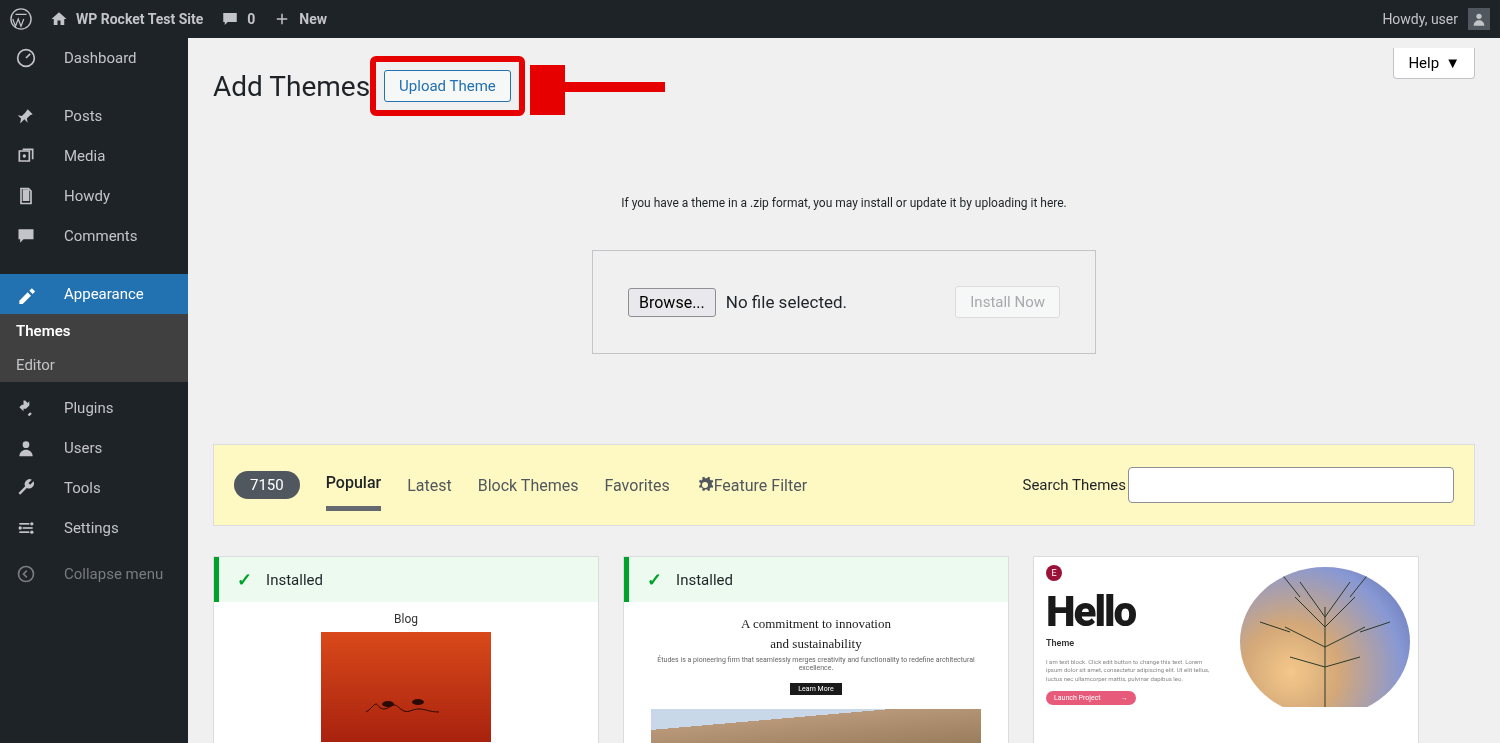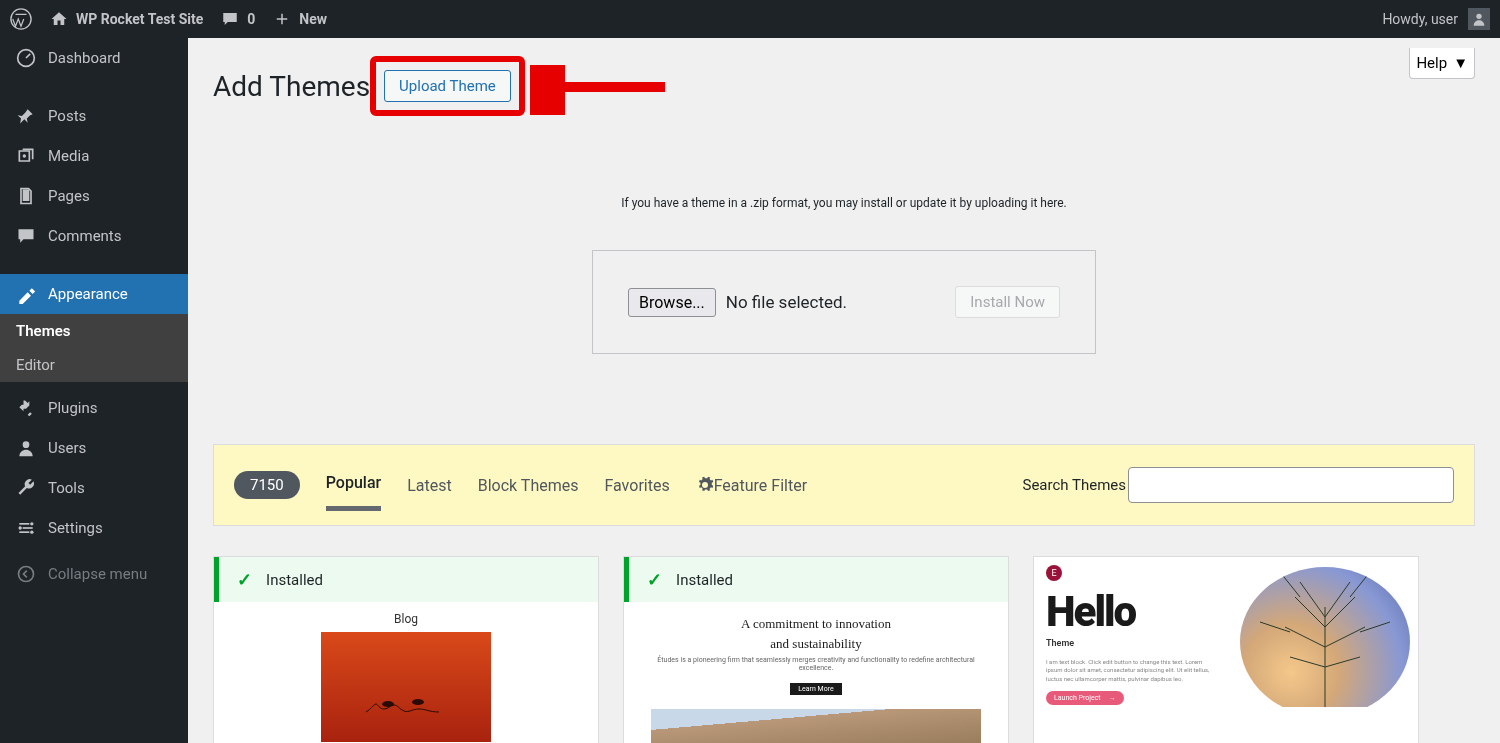--- a/index.html
+++ b/index.html
@@ -7,36 +7,36 @@
 
 
 .admin-bar { height: 38px; background: #1d2327; color: #c3c4c7; display: flex; align-items: center; padding: 0 10px; font-size: 14px; }
 .admin-bar-left { display: flex; align-items: center; gap: 18px; flex: 1; }
 .admin-bar-item { display: flex; align-items: center; gap: 8px; cursor: pointer; font-weight: bold; }
 .admin-bar-right { display: flex; align-items: center; gap: 10px; }
 .avatar-placeholder { width: 22px; height: 22px; background: #50575e; display: flex; align-items: center; justify-content: center; }
 
 
 .sidebar { position: absolute; left: 0; top: 38px; width: 188px; background: #1d2327; color: #c3c4c7; min-height: calc(100vh - 38px); font-size: 15px; }
-.sidebar-item { display: flex; align-items: center; gap: 12px; padding: 10px 16px; cursor: pointer; }
+.sidebar-item { display: flex; align-items: center; gap: 28px; padding: 10px 16px; cursor: pointer; }
 .sidebar-item.active { background: #2271b1; color: #fff; position: relative; }
 .sidebar-item.active::after { content: ''; position: absolute; right: -10px; top: 50%; transform: translateY(-50%); border: 10px solid transparent; border-right-color: #f0f0f1; }
 .sidebar-subitems { background: #404040; }
 .sidebar-subitem { padding: 8px 16px; cursor: pointer; color: #c3c4c7; }
 .sidebar-subitem.current { color: #fff; font-weight: 600; }
 .sidebar-icon { width: 20px; height: 20px; display: flex; align-items: center; justify-content: center; }
 
 
 .main { margin-left: 188px; padding: 0; }
 .page-header { padding: 18px 25px 0 25px; display: flex; align-items: center; }
 .page-title { font-size: 28px; font-weight: 400; color: #1d2327; }
 .upload-btn-highlight { border: 6px solid #e60000; padding: 8px; border-radius: 6px; }
 .upload-btn { background: #f6f7f7; border: 1px solid #2271b1; color: #2271b1; padding: 6px 14px; font-size: 15px; cursor: pointer; border-radius: 3px; }
 
-.help-tab { position: absolute; right: 25px; top: 48px; background: #fff; border: 1px solid #c3c4c7; border-top: none; padding: 6px 6px; font-size: 15px; cursor: pointer; display: flex; align-items: center; gap: 6px; border-radius: 0 0 4px 4px; }
+.help-tab { position: absolute; right: 25px; top: 48px; background: #fff; border: 1px solid #c3c4c7; border-top: none; padding: 6px 14px; font-size: 15px; cursor: pointer; display: flex; align-items: center; gap: 6px; border-radius: 0 0 4px 4px; }
 
 .arrow-annotation { position: absolute; left: 530px; top: 65px; color: #e60000; }
 
 .upload-instructions { text-align: center; font-size: 12px; color: #1d2327; margin: 80px 0 40px 0; }
 
 .upload-box { width: 504px; margin: 0 auto 90px auto; border: 1px solid #c3c4c7; padding: 35px 35px; display: flex; align-items: center; justify-content: space-between; background: #f0f0f1; }
 .file-area { display: flex; align-items: center; gap: 10px; }
 .browse-btn { background: #e9e9ed; border: 1px solid #8c8f94; padding: 4px 10px; font-size: 16px; cursor: pointer; border-radius: 3px; }
 .file-label { font-size: 17px; color: #1d2327; }
 .install-btn { background: #f6f7f7; border: 1px solid #dcdcde; color: #a7aaad; padding: 6px 14px; font-size: 15px; border-radius: 3px; }
@@ -64,21 +64,21 @@
 .preview2 .headline { font-size: 13px; font-family: Georgia, serif; margin: 4px 0; color: #1a1a1a; }
 .preview2 .sub { font-size: 7px; color: #666; margin: 4px 0; }
 .preview2 .cta { background: #1a1a1a; color: #fff; display: inline-block; padding: 2px 8px; font-size: 7px; margin: 4px 0; }
 .preview2 .arch-img { width: 330px; height: 55px; margin: 10px auto 0; background: linear-gradient(175deg, #c8d8e8 0%, #c8d8e8 25%, #b89878 25%, #8a7050 100%); }
 
 .preview3 { padding: 8px 12px; position: relative; }
 .preview3 .badge { width: 16px; height: 16px; background: #9a1239; border-radius: 50%; display: flex; align-items: center; justify-content: center; color: #fff; font-size: 9px; margin-bottom: 6px; }
 .preview3 .hello { font-size: 42px; font-weight: 900; color: #1a1a1a; letter-spacing: -2px; }
 .preview3 .theme-lbl { font-size: 9px; color: #333; font-weight: 600; margin-top: 2px; }
 .preview3 .lorem { font-size: 6px; color: #888; margin-top: 10px; line-height: 1.4; }
-.preview3 .launch { background: #e85a7a; color: #fff; display: inline-flex; gap: 8px; padding: 3px 8px; font-size: 7px; border-radius: 10px; margin-top: 8px; }
+.preview3 .launch { background: #e85a7a; color: #fff; display: inline-flex; gap: 20px; padding: 3px 8px; font-size: 7px; border-radius: 10px; margin-top: 8px; }
 .preview3 .plant-circle { position: absolute; right: 8px; top: 10px; width: 170px; height: 150px; border-radius: 50%; background: radial-gradient(circle at 30% 70%, #f4c88a 0%, #d4a878 30%, #8898d4 70%, #5868a4 100%); overflow: hidden; }
 </style>
 </head>
 <body>
 
 <div class="admin-bar">
   <div class="admin-bar-left">
     <span class="admin-bar-item">
       <svg width="22" height="22" viewBox="0 0 24 24" fill="#c3c4c7">
           <circle cx="12" cy="12" r="11" fill="none" stroke="#c3c4c7" stroke-width="1.5"></circle>
@@ -144,21 +144,21 @@
       </span>
     <span>Media</span>
   </div>
   <div class="sidebar-item">
     <span class="sidebar-icon">
         <svg width="20" height="20" viewBox="0 0 24 24" fill="currentColor">
           <path d="M6 3h9l3 3v15H6z" fill="none" stroke="currentColor" stroke-width="2"></path>
           <path d="M8 4h8v14H8z"></path>
         </svg>
       </span>
-    <span>Pages</span>
+    <span>Howdy</span>
   </div>
   <div class="sidebar-item">
     <span class="sidebar-icon">
         <svg width="20" height="20" viewBox="0 0 24 24" fill="currentColor">
           <path d="M3 4h18v12H9l-4 4v-4H3z"></path>
         </svg>
       </span>
     <span>Comments</span>
   </div>
   <div style="height:18px"></div>

